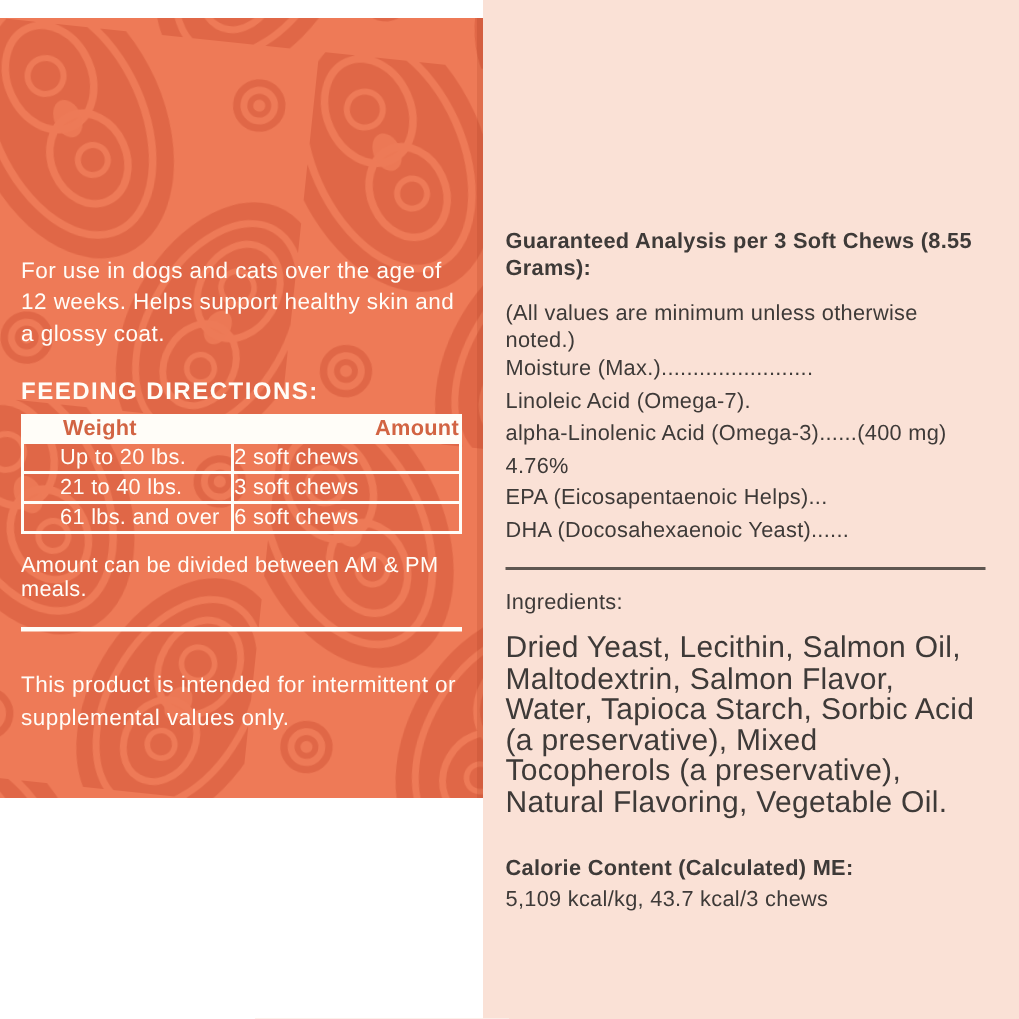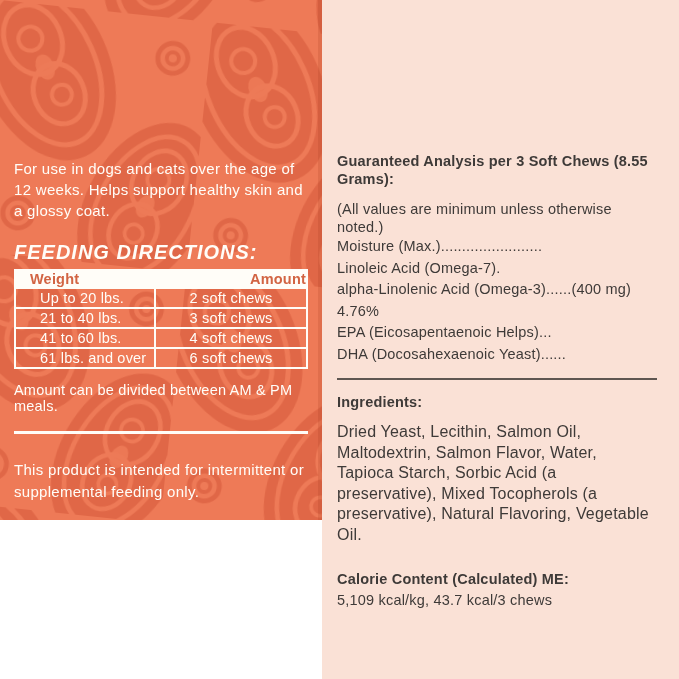--- a/index.html
+++ b/index.html
@@ -11,20 +11,21 @@
   }
 
   
   .left-panel {
     position: relative;
     width: 322px;
     height: 520px;
     background: #EE7A57;
     flex: 0 0 322px;
     overflow: hidden;
+    margin-top: 12px;
   }
   .left-panel::after {
     content: "";
     position: absolute;
     top: 0; right: 0;
     width: 4px; height: 100%;
     background: rgba(160, 55, 25, 0.18);
   }
   .pattern-svg {
     position: absolute;
@@ -39,51 +40,50 @@
     padding: 158px 16px 0 14px;
     color: #FFFDF8;
   }
   .intro {
     font-size: 15px;
     line-height: 21px;
     letter-spacing: 0.3px;
   }
   .feeding-title {
     margin-top: 20px;
-    font-size: 20px;
+    font-size: 16px;
     font-weight: bold;
     letter-spacing: 1px;
-    font-style: italic;
   }
   table.feeding-table {
     margin-top: 5px;
     width: 294px;
     border-collapse: collapse;
     border: 2px solid #FFFDF8;
     font-size: 14.5px;
     letter-spacing: 0.2px;
   }
   .feeding-table th {
     background: #FFFDF8;
     color: #D26443;
     font-weight: bold;
     height: 18px;
     border: 2px solid #FFFDF8;
     padding: 0;
   }
-  .feeding-table th.col-weight { text-align: left; padding-left: 14px; width: 48%; }
+  .feeding-table th.col-weight { text-align: left; padding-left: 26px; width: 48%; }
   .feeding-table th.col-amount { text-align: right; }
   .feeding-table td {
     border: 2px solid #FFFDF8;
     color: #FFFDF8;
     height: 20px;
     padding: 0;
   }
   .feeding-table td.cell-weight { padding-left: 24px; }
-  .feeding-table td.cell-amount { text-align: center; }
+  .feeding-table td.cell-amount { text-align: left; }
   .feeding-note {
     margin-top: 13px;
     font-size: 14.5px;
     letter-spacing: 0.2px;
   }
   .white-divider {
     margin-top: 17px;
     width: 294px;
     height: 3px;
     background: #FFFDF8;
@@ -121,27 +121,27 @@
   .dark-divider {
     margin-top: 13px;
     width: 100%;
     height: 2px;
     background: #5E5651;
     border: none;
   }
   .ing-title {
     margin-top: 13px;
     font-size: 14.5px;
-    font-weight: bold;
+    font-weight: normal;
     line-height: 18px;
     letter-spacing: 0.2px;
     margin-bottom: 11px;
   }
   .ing-list {
-    font-size: 16px;
+    font-size: 20px;
     line-height: 20.5px;
     letter-spacing: 0.2px;
   }
   .cal-title {
     margin-top: 25px;
     font-size: 14.5px;
     font-weight: bold;
     line-height: 18px;
     letter-spacing: 0.2px;
   }
@@ -197,35 +197,31 @@
       <tbody>
         <tr>
           <td class="cell-weight">Up to 20 lbs.</td>
           <td class="cell-amount">2 soft chews</td>
         </tr>
         <tr>
           <td class="cell-weight">21 to 40 lbs.</td>
           <td class="cell-amount">3 soft chews</td>
         </tr>
         <tr>
-          <td class="cell-weight">41 to 60 lbs.</td>
-          <td class="cell-amount">4 soft chews</td>
-        </tr>
-        <tr>
           <td class="cell-weight">61 lbs. and over</td>
           <td class="cell-amount">6 soft chews</td>
         </tr>
       </tbody>
     </table>
 
     <p class="feeding-note">Amount can be divided between AM &amp; PM meals.</p>
 
     <hr class="white-divider">
 
-    <p class="disclaimer-1">This product is intended for intermittent or supplemental feeding only.</p>
+    <p class="disclaimer-1">This product is intended for intermittent or supplemental values only.</p>
 
   </div>
 </div>
 
 <div class="right-panel">
   <h3 class="ga-title">Guaranteed Analysis per 3 Soft Chews (8.55 Grams):</h3>
 
   <p class="ga-subtitle">(All values are minimum unless otherwise noted.)</p>
 
   <ul class="ga-list">

